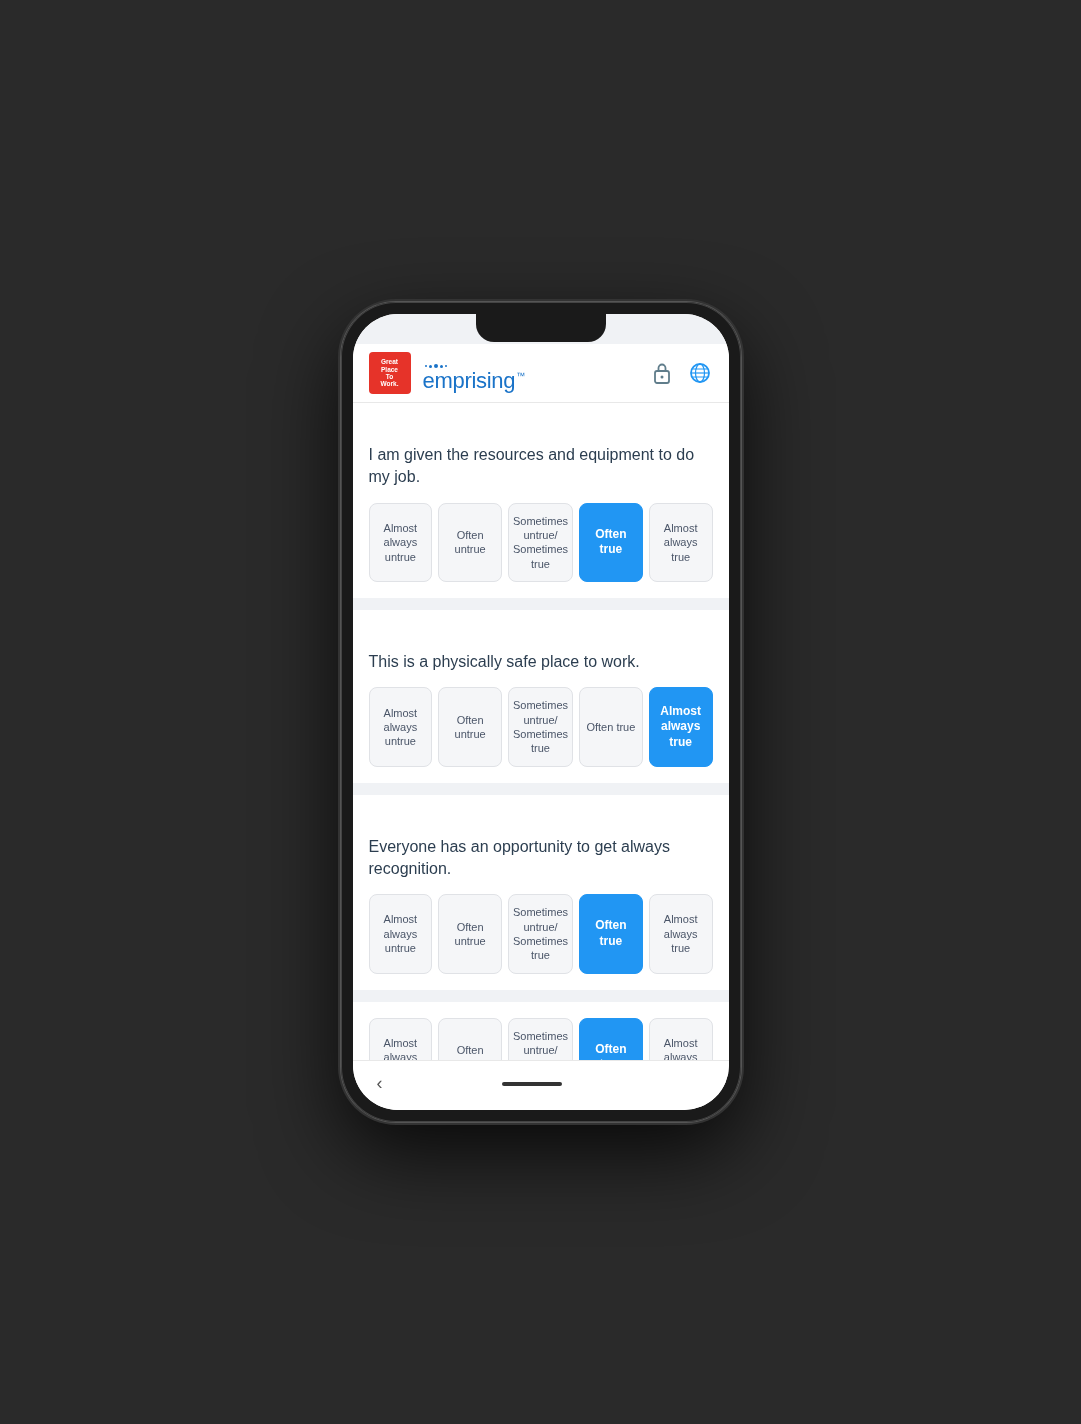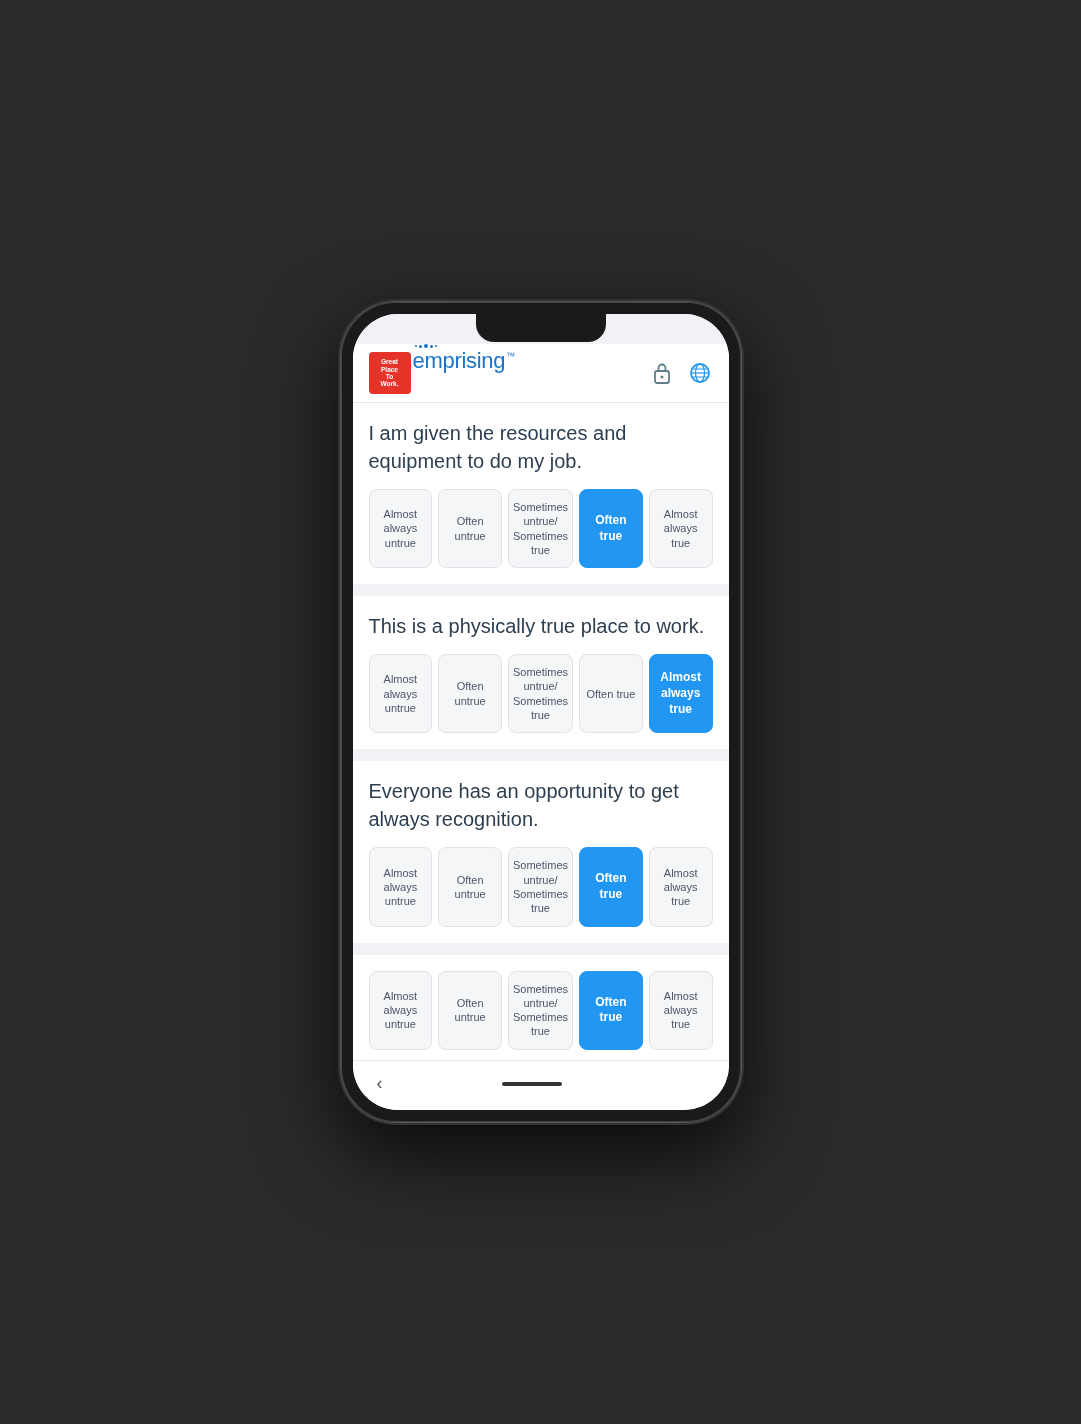--- a/index.html
+++ b/index.html
@@ -69,22 +69,22 @@
       padding: 8px 16px 8px 16px;
       display: flex;
       align-items: center;
       justify-content: space-between;
       border-bottom: 1px solid #e8e8e8;
       min-height: 52px;
     }
 
     .header-logo {
       display: flex;
-      align-items: flex-start;
-      gap: 2px;
+      align-items: flex-end;
+      gap: 12px;
     }
 
     .gptw-logo {
       width: 42px;
       height: 42px;
       background: #e63329;
       border-radius: 4px;
       display: flex;
       flex-direction: column;
       align-items: center;
@@ -131,25 +131,26 @@
       padding: 0;
     }
 
     .question-block {
       background: #fff;
       margin-bottom: 12px;
       padding: 16px 16px 16px 16px;
     }
 
     .question-text {
-      font-size: 20px;
+      font-size: 16px;
       color: #2c3e50;
       font-weight: 400;
       margin-bottom: 14px;
       line-height: 1.4;
+      margin-top: 25px;
     }
 
     .options-row {
       display: flex;
       gap: 6px;
       justify-content: space-between;
     }
 
     .option-btn {
       flex: 1;
@@ -300,21 +301,21 @@
             <p class="question-text">I am given the resources and equipment to do my job.</p>
             <div class="options-row">
               <div class="option-btn">Almost always untrue</div>
               <div class="option-btn">Often untrue</div>
               <div class="option-btn">Sometimes untrue/ Sometimes true</div>
               <div class="option-btn selected">Often true</div>
               <div class="option-btn">Almost always true</div>
             </div>
           </div>
           <div class="question-block">
-            <p class="question-text">This is a physically true place to work.</p>
+            <p class="question-text">This is a physically safe place to work.</p>
             <div class="options-row">
               <div class="option-btn">Almost always untrue</div>
               <div class="option-btn">Often untrue</div>
               <div class="option-btn">Sometimes untrue/ Sometimes true</div>
               <div class="option-btn">Often true</div>
               <div class="option-btn selected">Almost always true</div>
             </div>
           </div>
           <div class="question-block">
             <p class="question-text">Everyone has an opportunity to get always recognition.</p>

